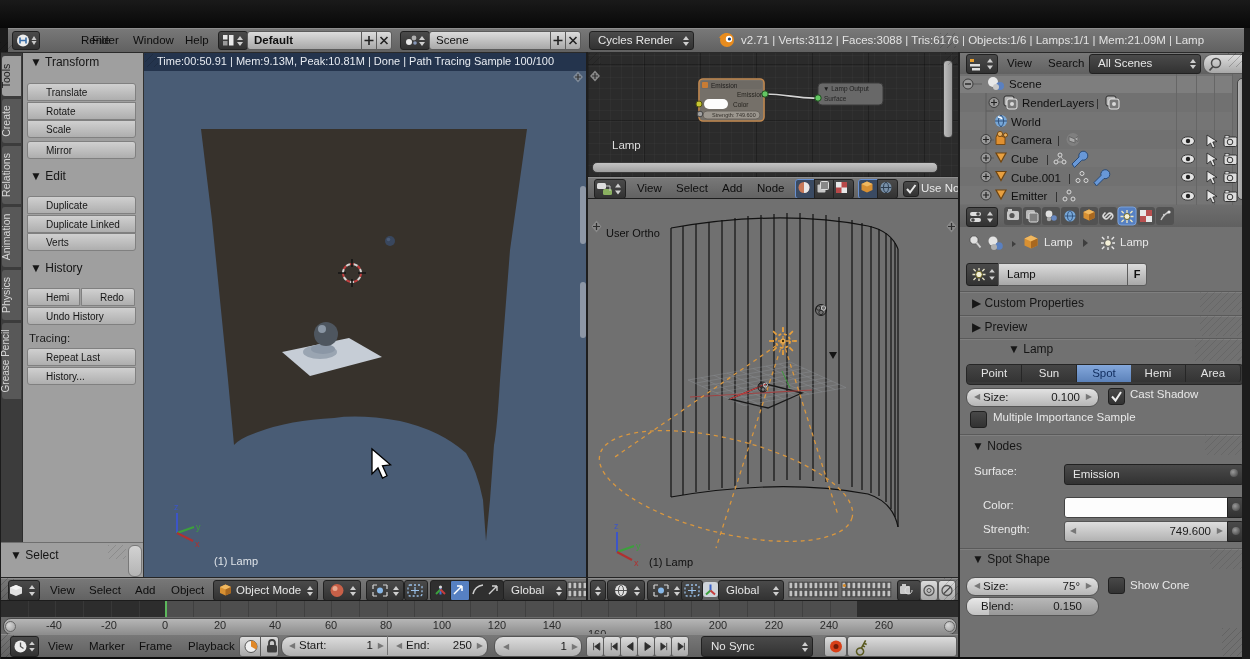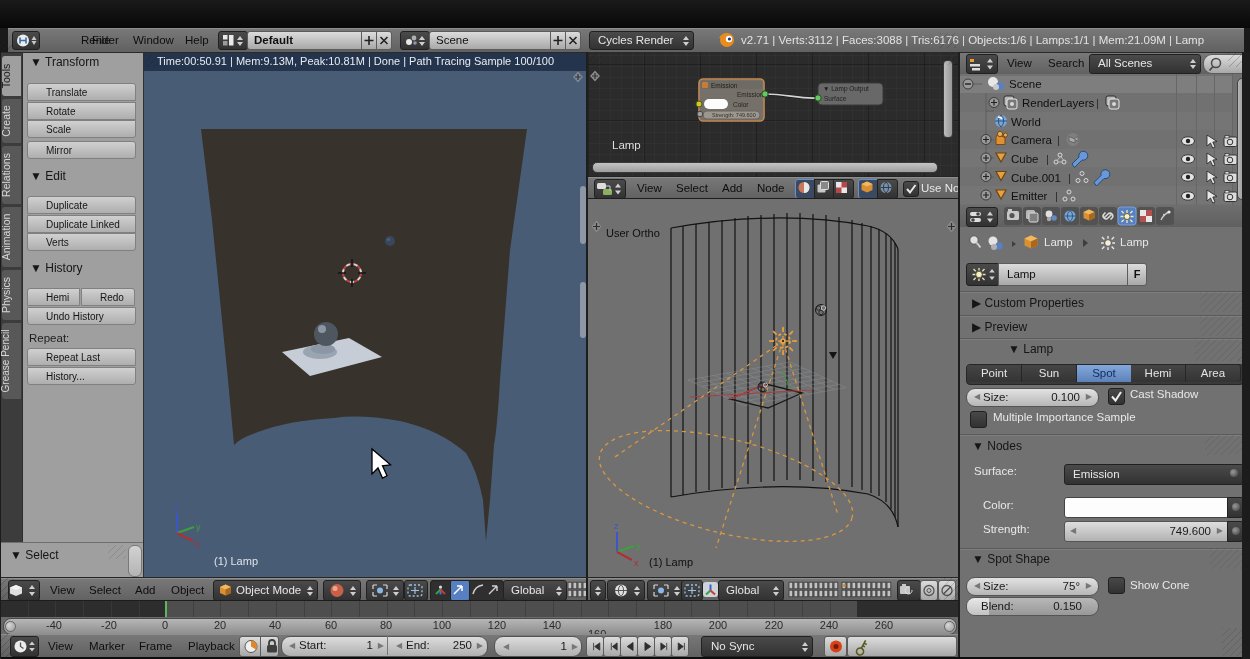--- a/index.html
+++ b/index.html
@@ -109,21 +109,21 @@
 <div class="a tbtn" style="left:27px;top:120px;border-radius:0 0 3px 3px;">Scale</div>
 <div class="a tbtn" style="left:27px;top:141px;">Mirror</div>
 <div class="a ph" style="left:30px;top:169px;width:110px;">▼ Edit</div>
 <div class="a tbtn" style="left:27px;top:196px;border-radius:3px 3px 0 0;">Duplicate</div>
 <div class="a tbtn" style="left:27px;top:215px;border-radius:0;">Duplicate Linked</div>
 <div class="a tbtn" style="left:27px;top:233px;border-radius:0 0 3px 3px;">Verts</div>
 <div class="a ph" style="left:30px;top:261px;width:110px;">▼ History</div>
 <div class="a tbtn" style="left:27px;top:288px;width:53px;border-radius:3px 0 0 0;">Hemi</div>
 <div class="a tbtn" style="left:81px;top:288px;width:54px;border-radius:0 3px 0 0;">Redo</div>
 <div class="a tbtn" style="left:27px;top:307px;border-radius:0 0 3px 3px;">Undo History</div>
-<div class="a" style="left:29px;top:332px;font-size:11.5px;color:#1c1c1c;">Repeat:</div>
+<div class="a" style="left:29px;top:332px;font-size:11.5px;color:#1c1c1c;">Tracing:</div>
 <div class="a tbtn" style="left:27px;top:348px;border-radius:3px 3px 0 0;">Repeat Last</div>
 <div class="a tbtn" style="left:27px;top:367px;border-radius:0 0 3px 3px;">History...</div>
 
 <div class="a" style="left:0;top:542px;width:143px;height:36px;background:#9f9f9f;border-top:1px solid #6f6f6f;"></div>
 <div class="a ph" style="left:10px;top:548px;">▼ Select</div>
 <div class="a" style="left:128px;top:545px;width:12px;height:30px;background:linear-gradient(#d2d2d2,#b4b4b4);border:1px solid #787878;border-radius:6px;"></div>
 <div class="a hatch" style="left:108px;top:545px;width:18px;height:14px;opacity:.35;"></div>
 
 <div class="a" style="left:143px;top:52px;width:443px;height:526px;background:#495c75;"></div>
 <div class="a" style="left:143px;top:52px;width:443px;height:19px;background:#24344d;"></div>

